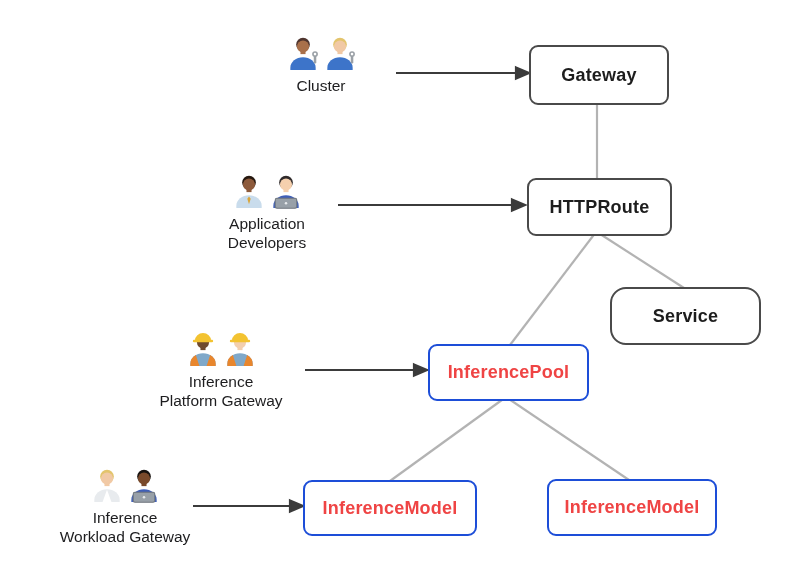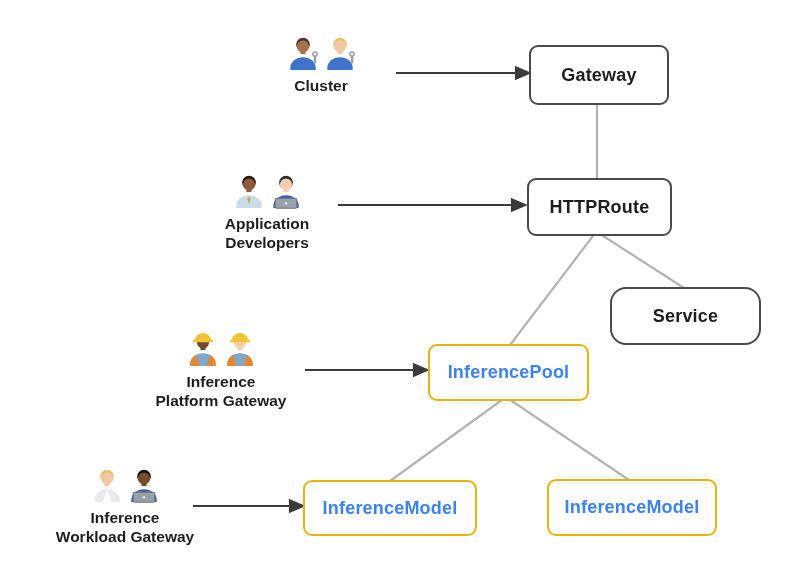--- a/index.html
+++ b/index.html
@@ -2,34 +2,34 @@
 <html><head>
 <meta charset="utf-8">
 <style>
   html,body{margin:0;padding:0;background:#ffffff;}
   body{font-family:"Liberation Sans","DejaVu Sans",sans-serif;}
   .stage{position:relative;width:800px;height:572px;background:#ffffff;overflow:hidden;}
   .wires{position:absolute;left:0;top:0;width:800px;height:572px;}
   .node{position:absolute;display:flex;align-items:center;justify-content:center;
         background:#ffffff;border-radius:9px;font-weight:bold;font-size:18px;letter-spacing:.2px;}
   .node.core{border:2.5px solid #4a4a4a;color:#1d1d1d;}
-  .node.ext{border:2px solid #eab308;color:#3b82f6;}
+  .node.ext{border:2px solid #1d4ed8;color:#ef4444;}
   #n-gateway{left:529px;top:45px;width:136px;height:56px;}
   #n-httproute{left:527px;top:178px;width:141px;height:54px;}
   #n-service{left:610px;top:287px;width:147px;height:54px;border-radius:16px;}
   #n-pool{left:428px;top:344px;width:157px;height:53px;}
   #n-model-l{left:303px;top:480px;width:170px;height:52px;}
   #n-model-r{left:547px;top:479px;width:166px;height:53px;}
   .persona{position:absolute;width:200px;text-align:center;}
   #p-0{left:221px;top:33px;}
   #p-1{left:167px;top:171px;}
   #p-2{left:121px;top:329px;}
   #p-3{left:25px;top:465px;}
   .figs{display:flex;justify-content:center;align-items:flex-end;gap:3px;height:38px;}
-  .plabel{margin-top:5px;font-size:15.5px;line-height:19px;color:#1d1d1f;font-weight:bold;}
+  .plabel{margin-top:5px;font-size:15.5px;line-height:19px;color:#1d1d1f;}
 </style>
 </head>
 <body>
 
 <div class="stage">
 
   <svg class="wires" viewBox="0 0 800 572" aria-hidden="true">
     <g stroke="#b3b3b3" stroke-width="2.2">
       <line x1="597" y1="101" x2="597" y2="178"></line>
       <line x1="596" y1="232" x2="510" y2="345"></line>

